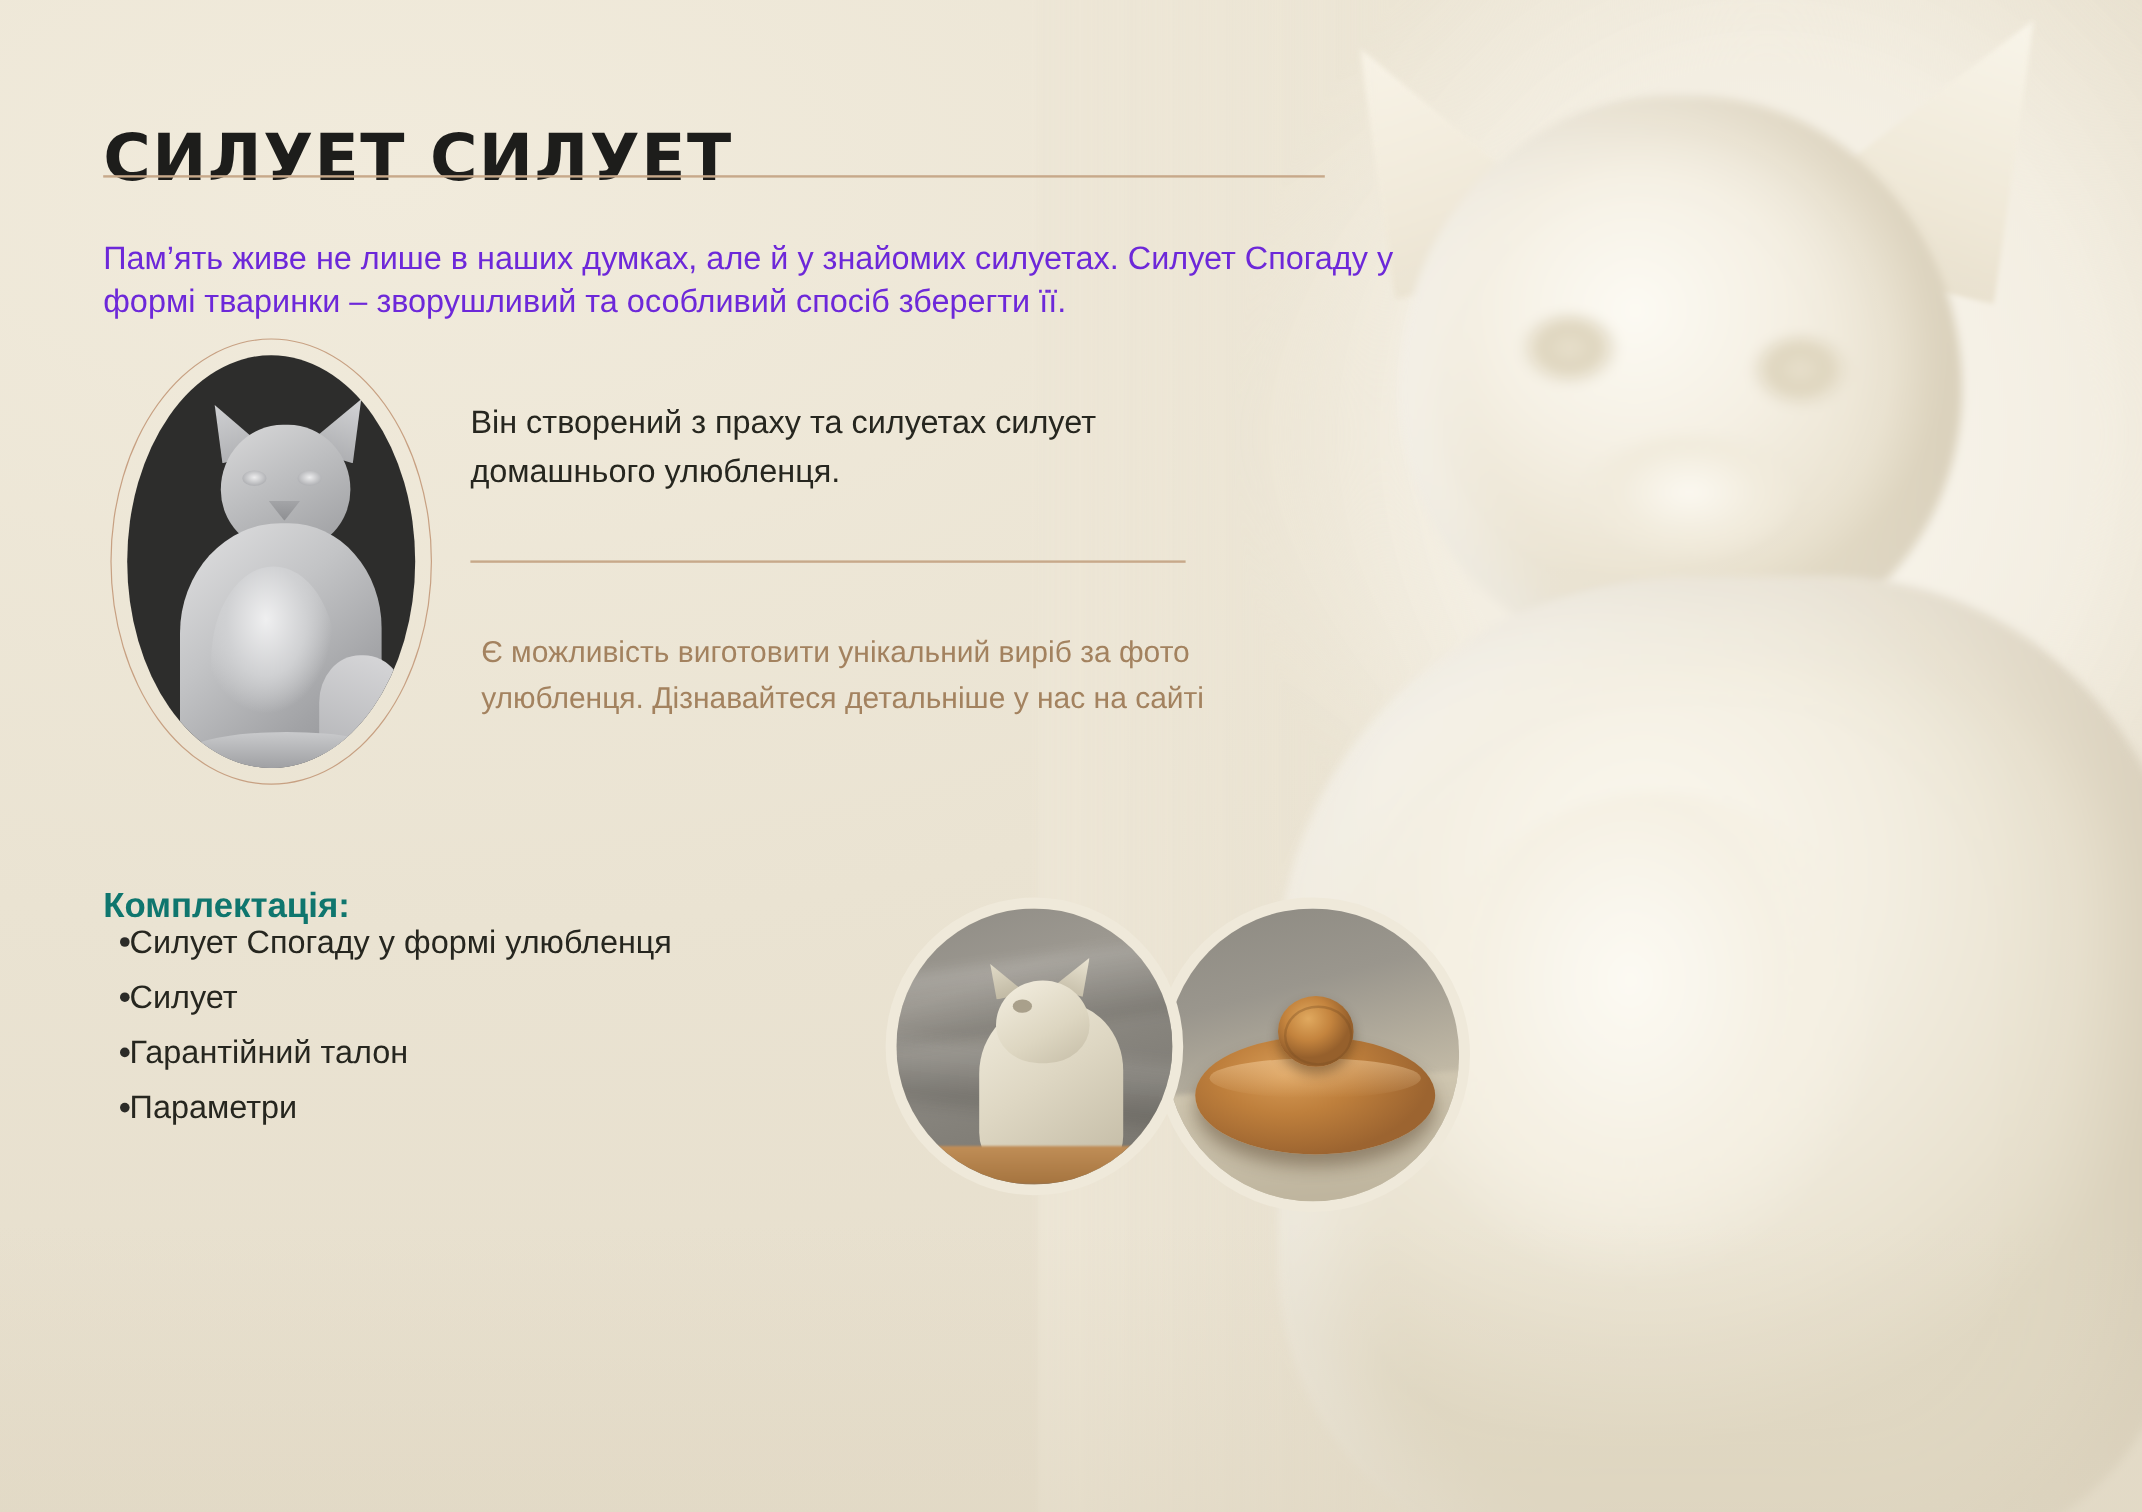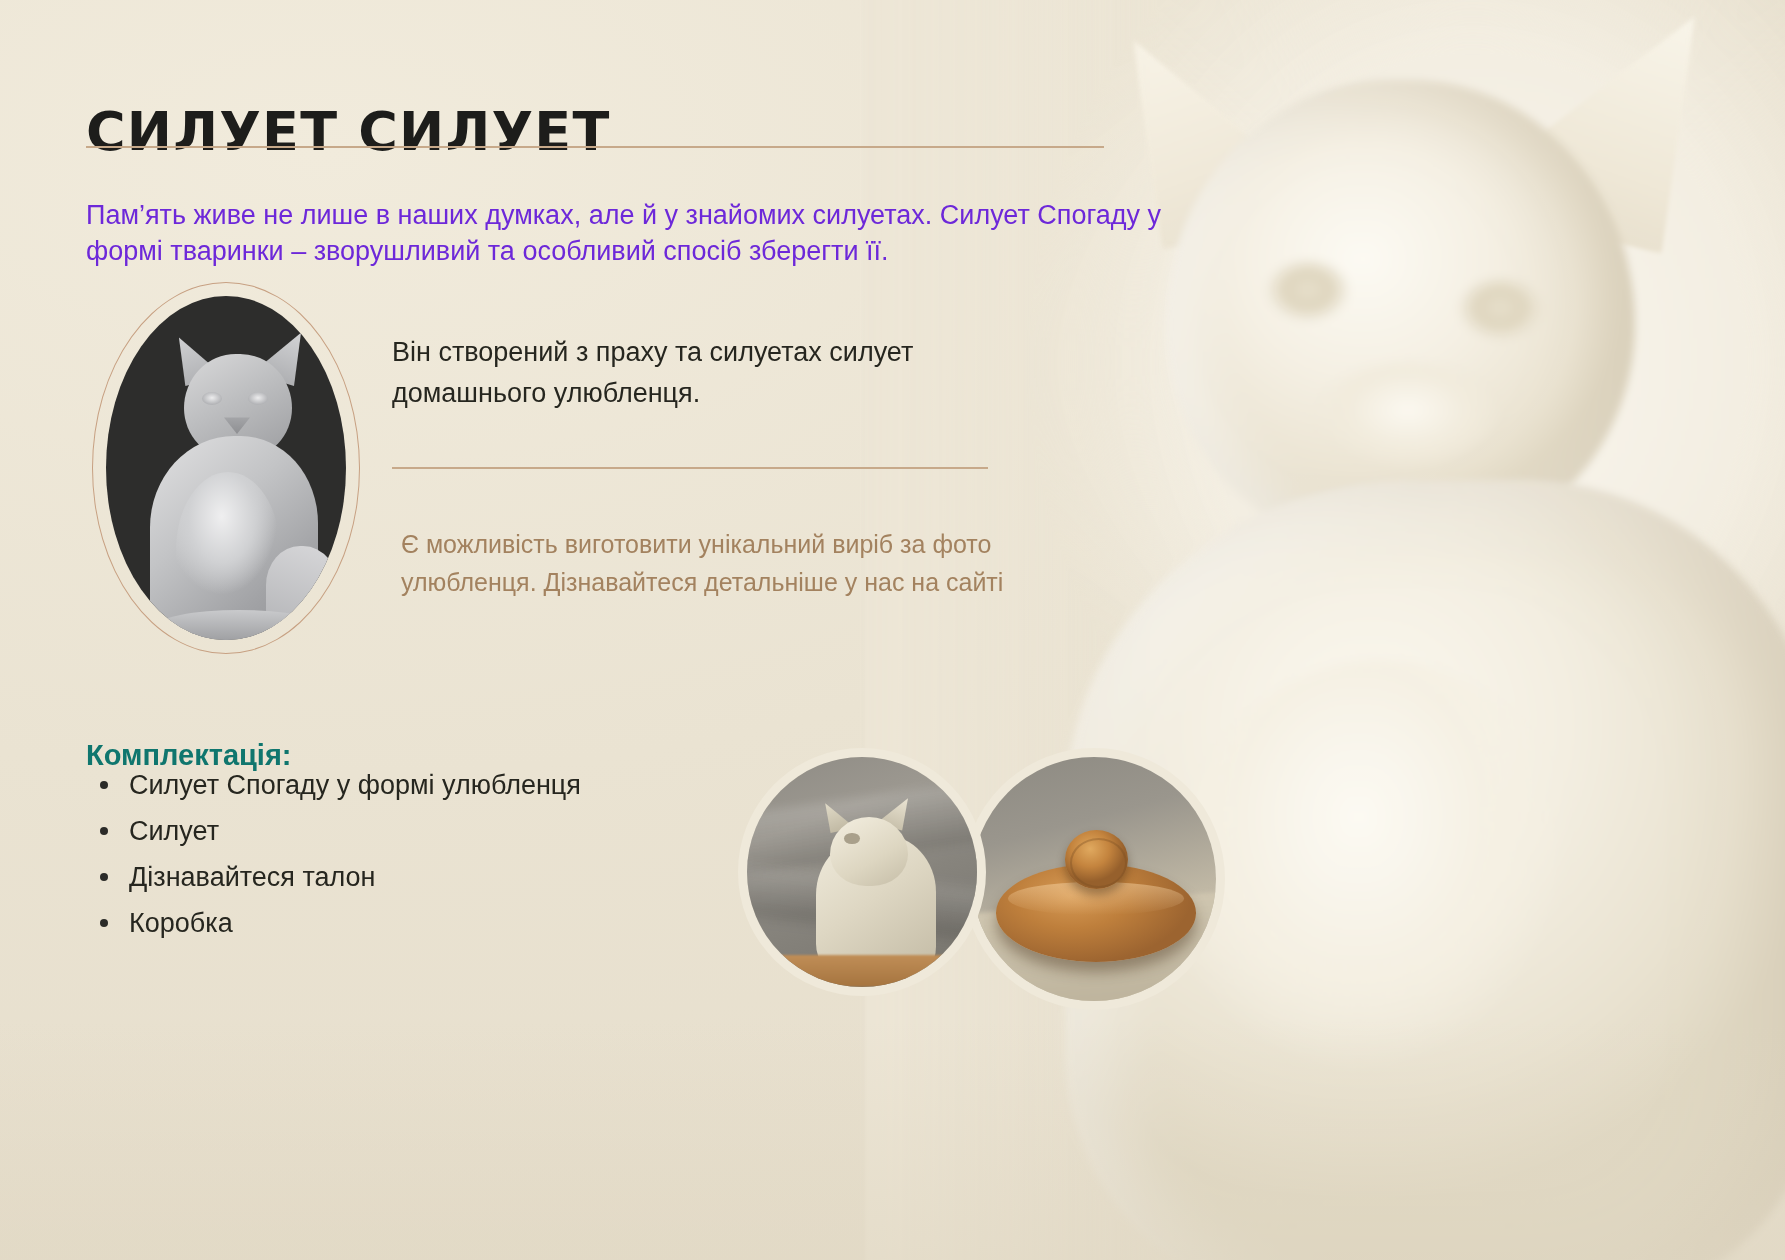--- a/index.html
+++ b/index.html
@@ -186,21 +186,21 @@
   
   .kit-title{
     position:absolute;left:86px;top:715px;
     font-size:29px;font-weight:700;color:#0f766e;
   }
   .kit-list{
     position:absolute;left:86px;top:762px;margin:0;padding:0;list-style:none;
     font-size:27px;color:#26261F;
   }
   .kit-list li{
-    display:flex;align-items:flex-start;gap:21px;
+    display:flex;align-items:flex-start;gap:0;
     line-height:46px;padding-left:14px;
   }
   .kit-list .dot{
     width:8px;height:8px;border-radius:50%;background:#2B2B28;
     margin-top:19px;flex:0 0 8px;
   }
 
   
   .photo-circle{
     position:absolute;border-radius:50%;overflow:hidden;
@@ -340,25 +340,25 @@
     <li>
         <span class="dot"></span>
         <span>Силует Спогаду у формі улюбленця</span>
       </li>
     <li>
         <span class="dot"></span>
         <span>Силует</span>
       </li>
     <li>
         <span class="dot"></span>
-        <span>Дізнавайтеся талон</span>
+        <span>Гарантійний талон</span>
       </li>
     <li>
         <span class="dot"></span>
-        <span>Коробка</span>
+        <span>Параметри</span>
       </li>
   </ul>
 
   <div class="photo-circle" id="photo-stand">
     <div class="ph">
       <div class="ph-st-bg"></div>
       <div class="ph-st-cloth"></div>
       <div class="ph-st-disc"></div>
       <div class="ph-st-knob"></div>
       <div class="ph-st-rings"></div>

